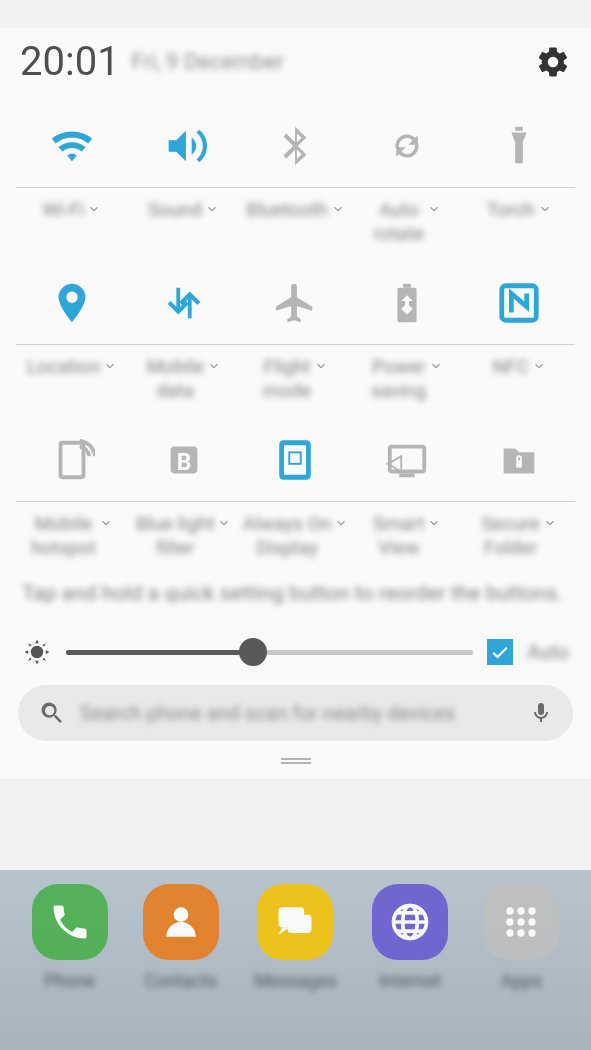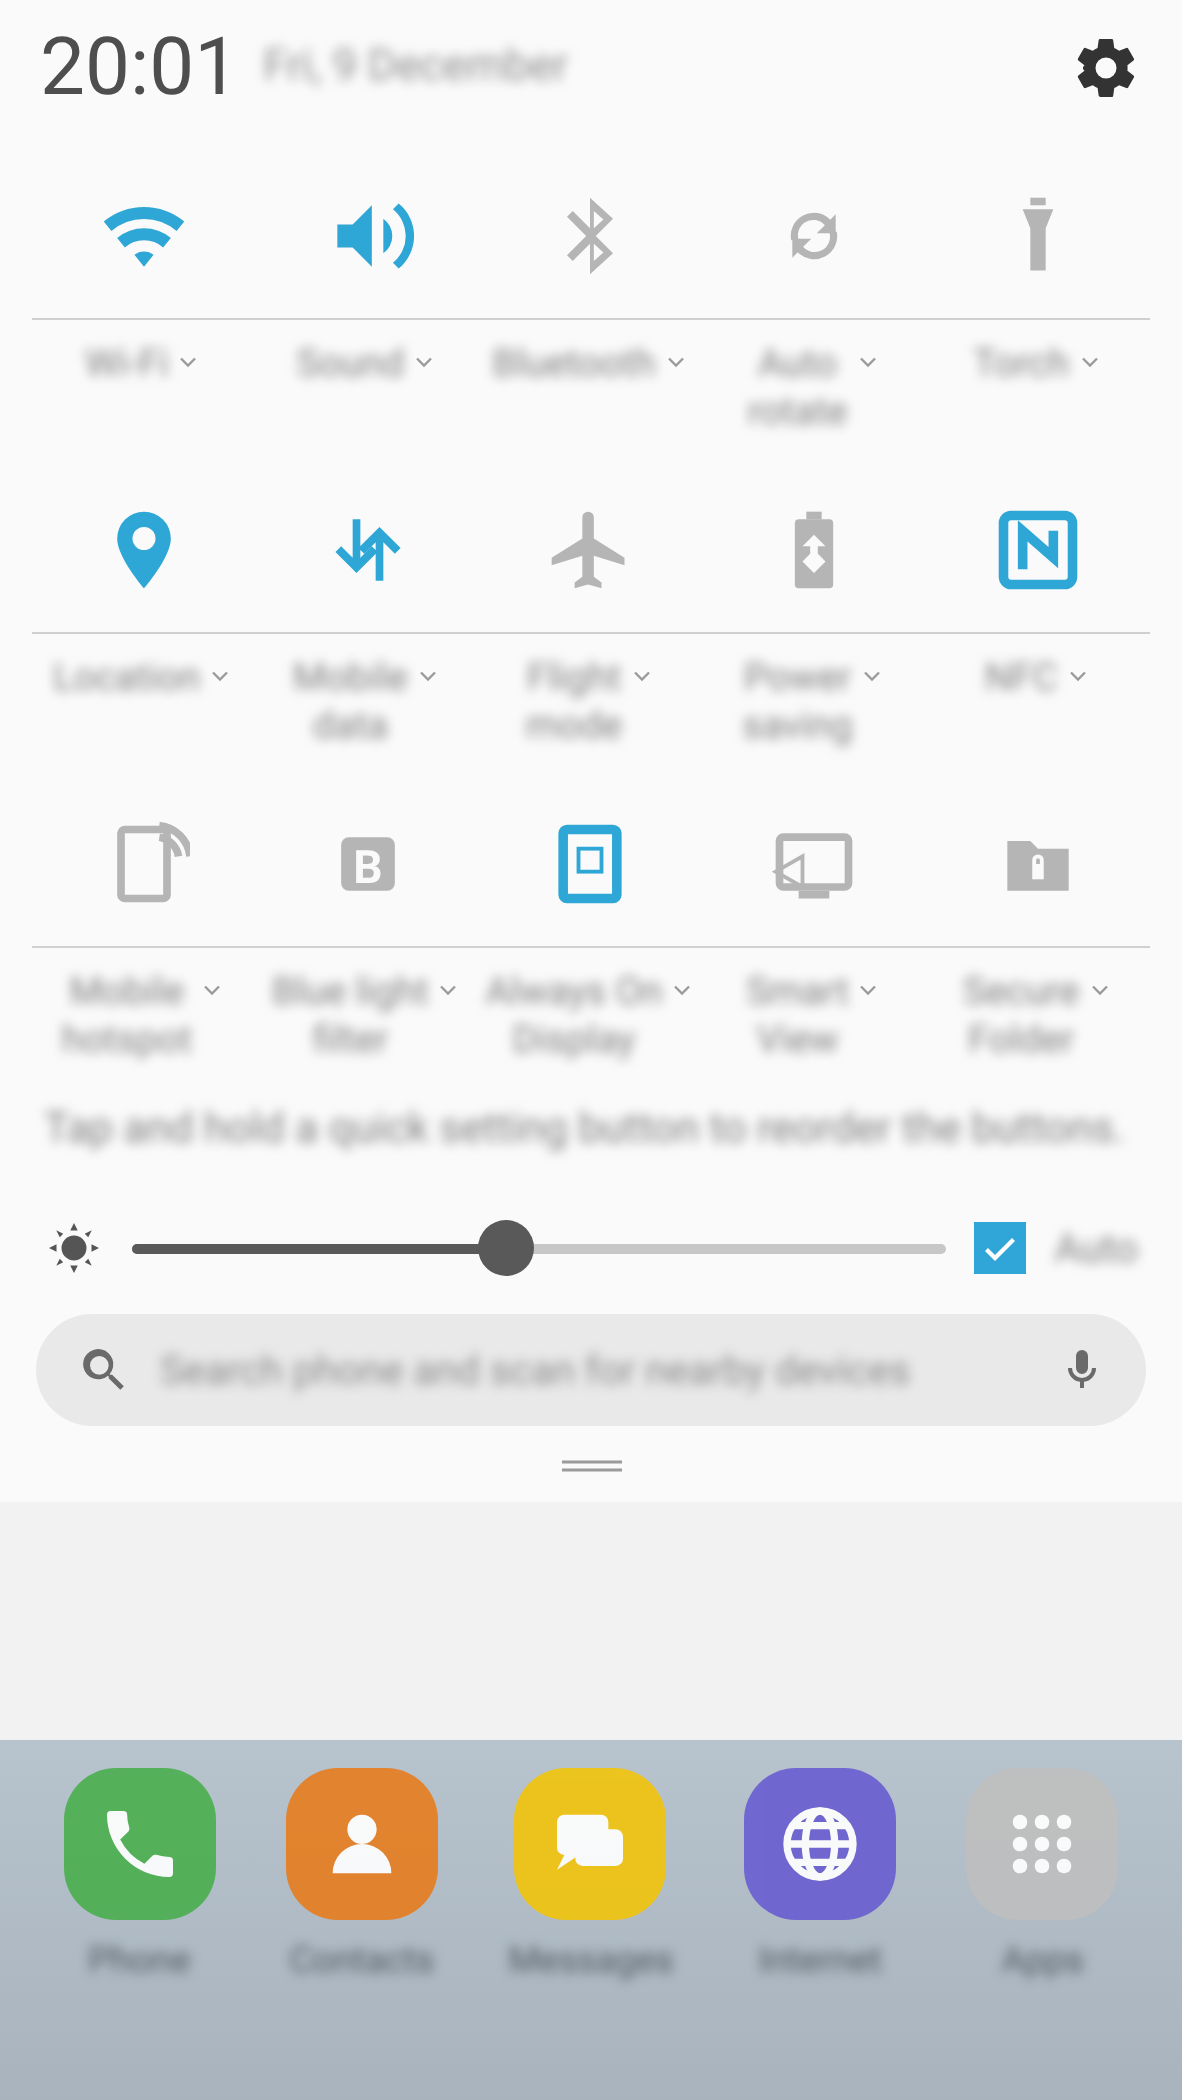--- a/index.html
+++ b/index.html
@@ -12,20 +12,21 @@
   position: relative;
 }
 .panel {
   background: #fafafa;
   width: 100%;
 }
 .header {
   display: flex;
   align-items: center;
   padding: 10px 20px 6px 20px;
+  margin-top: 28px;
 }
 .time {
   font-size: 40px;
   font-weight: 400;
   color: #4e4e4e;
 }
 .date {
   font-size: 22px;
   color: #909090;
   margin-left: 12px;

